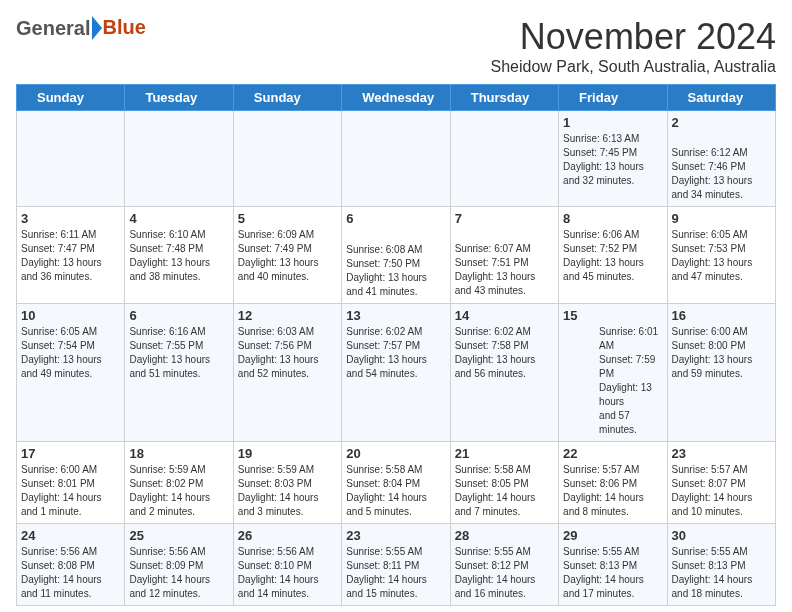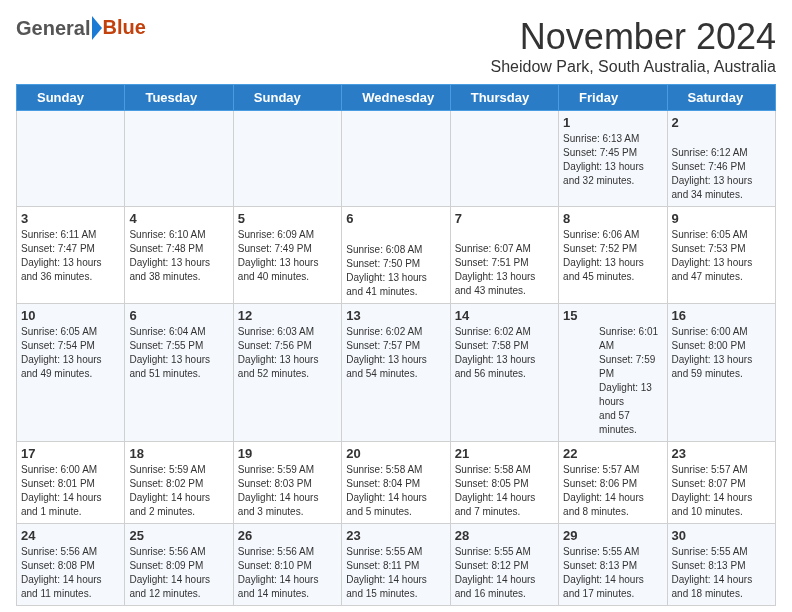--- a/index.html
+++ b/index.html
@@ -204,21 +204,21 @@
       <tr>
         <td>
           <span class="day-num">10</span>
           <div class="day-info" style="white-space: pre-line;">Sunrise: 6:05 AM
 Sunset: 7:54 PM
 Daylight: 13 hours
 and 49 minutes.</div>
         </td>
         <td>
           <span class="day-num">6</span>
-          <div class="day-info" style="white-space: pre-line;">Sunrise: 6:04 AM
+          <div class="day-info" style="white-space: pre-line;">Sunrise: 6:16 AM
 Sunset: 7:55 PM
 Daylight: 13 hours
 and 51 minutes.</div>
         </td>
         <td>
           <span class="day-num">12</span>
           <div class="day-info" style="white-space: pre-line;">Sunrise: 6:03 AM
 Sunset: 7:56 PM
 Daylight: 13 hours
 and 52 minutes.</div>

